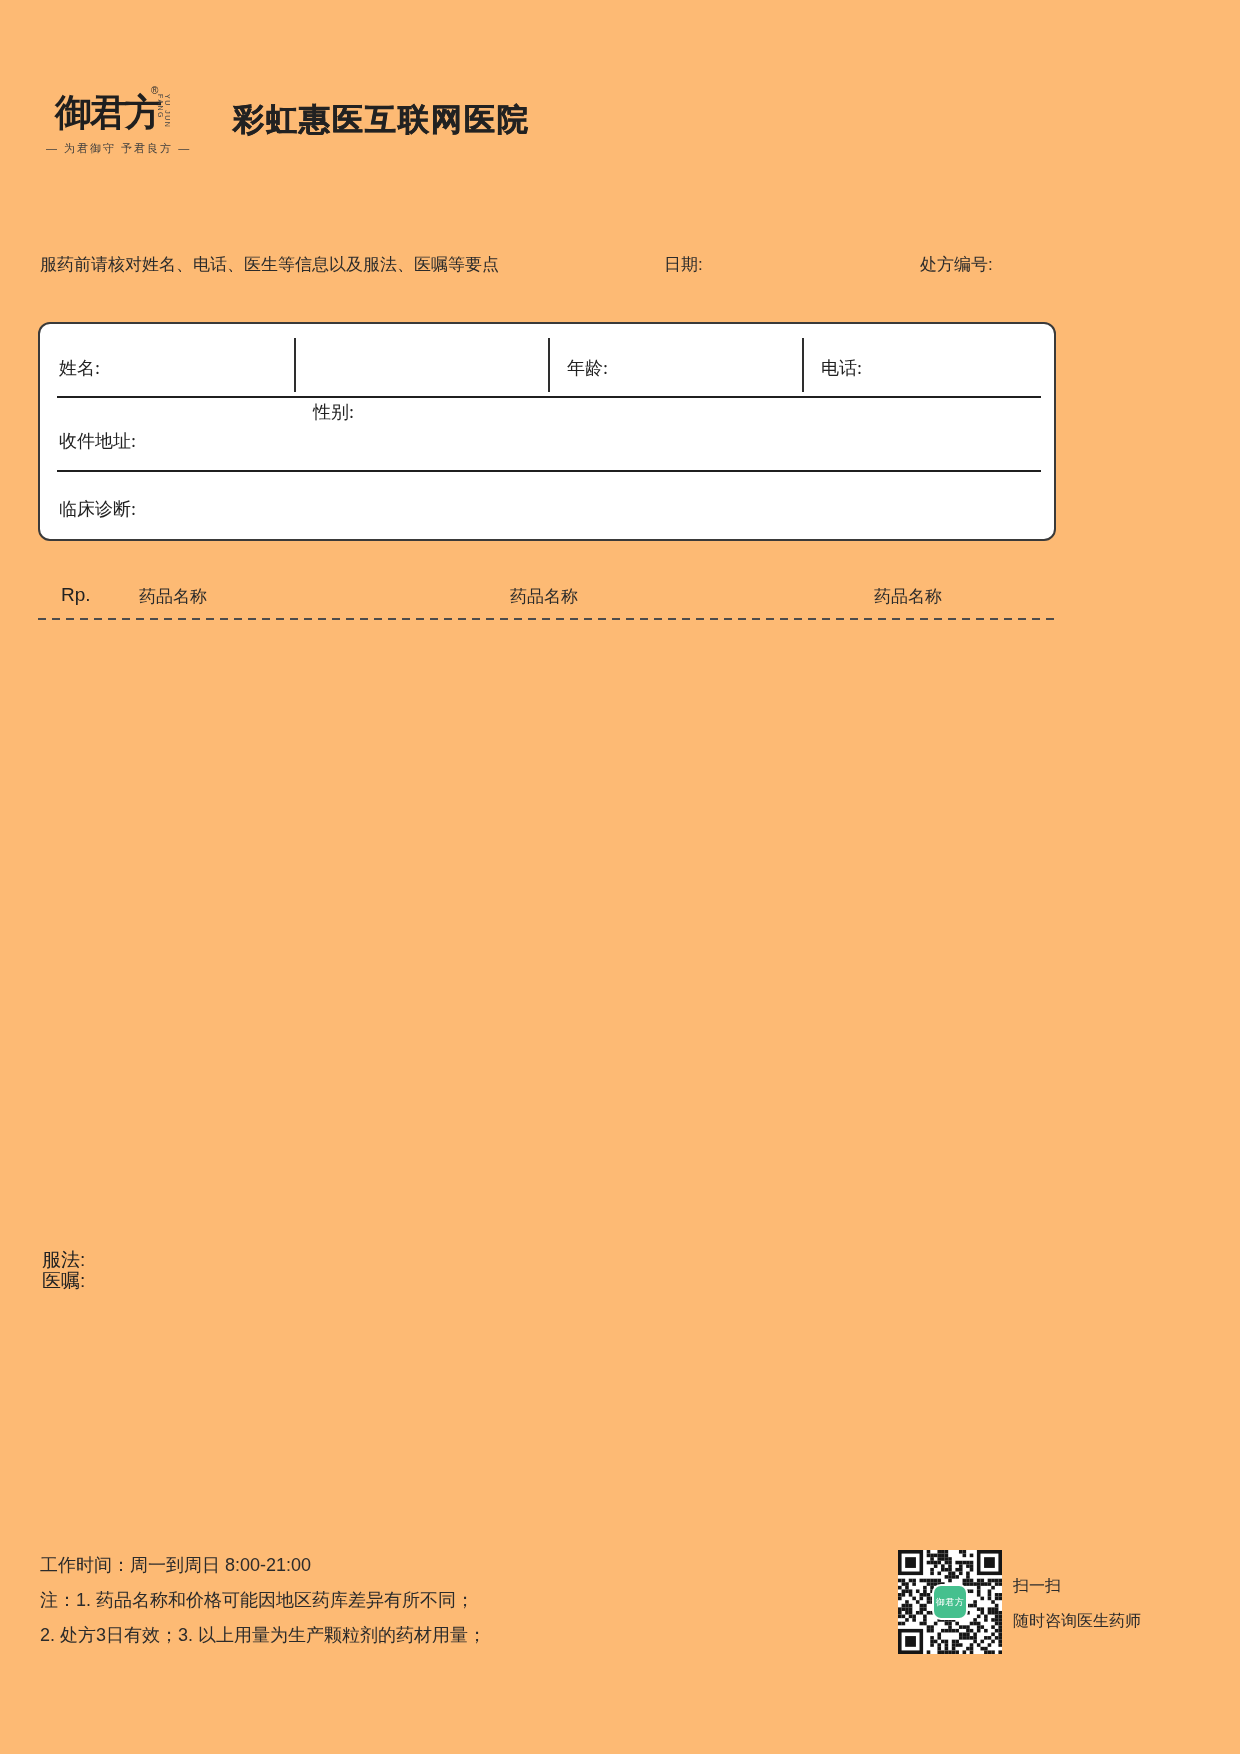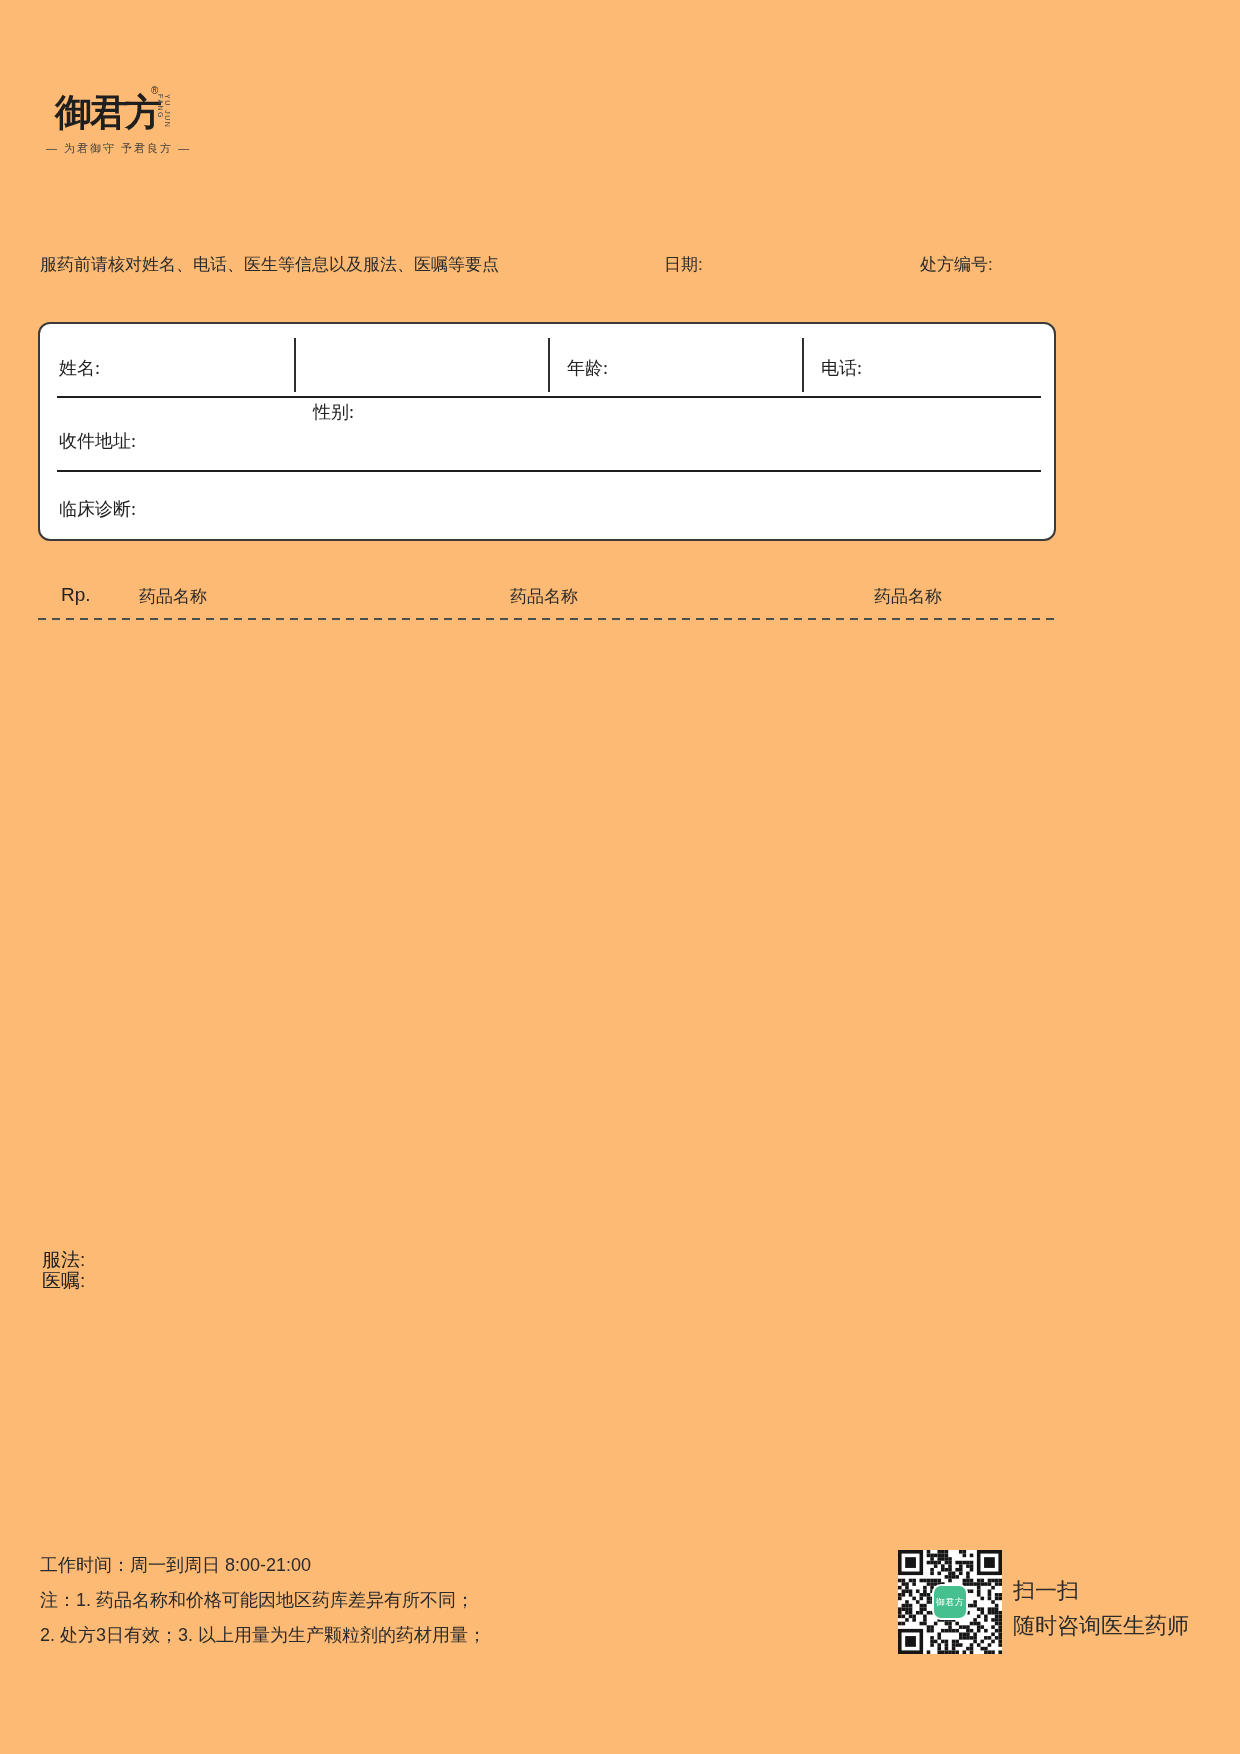--- a/index.html
+++ b/index.html
@@ -62,21 +62,21 @@
   
   .rp-label { font-size: 19px; color: #222; }
   .col-header { font-size: 17px; color: #2b2b2b; text-align: center; }
   .dashed-line {
     height: 2px;
     background: repeating-linear-gradient(90deg, #4c4c4c 0 8px, transparent 8px 14px);
   }
 
   
   .footer-notes { font-size: 18px; line-height: 35px; color: #2b2b2b; white-space: nowrap; }
-  .scan-text { font-size: 22px; color: #2b2b2b; white-space: nowrap; }
+  .scan-text { font-size: 16px; color: #2b2b2b; white-space: nowrap; }
 
   .qr-wrap { width: 104px; height: 104px; }
   .qr-wrap svg { display: block; width: 104px; height: 104px; }
   .qr-logo {
     position: absolute;
     left: 36px; top: 36px;
     width: 32px; height: 32px;
     border-radius: 7px;
     box-shadow: 0 0 0 2px #ffffff;
     display: flex;
@@ -91,20 +91,21 @@
 <body>
 
 <div class="page">
 
   <div class="abs" style="left:55px; top:88px;">
     <span class="brand-name">御君方</span>
   </div>
   <div class="abs brand-reg" style="left:151px; top:85px;">®</div>
   <div class="abs brand-pinyin" style="left:157px; top:94px;">YU JUN FANG</div>
   <div class="abs brand-tagline" style="left:46px; top:141px;">— 为君御守 予君良方 —</div>
+  <div class="abs hospital-name" style="left:233px; top:99px;">彩虹惠医互联网医院</div>
 
   <div class="abs notice-text" style="left:40px; top:253px;">服药前请核对姓名、电话、医生等信息以及服法、医嘱等要点</div>
   <div class="abs notice-text" style="left:664px; top:253px;">日期:</div>
   <div class="abs notice-text" style="left:920px; top:253px;">处方编号:</div>
 
   <div class="abs round-box" style="left:38px; top:322px; width:1018px; height:219px;">
 
     <span class="abs field-label" style="left:19px; top:32px;">姓名:</span>
     <span class="abs field-label" style="left:273px; top:32px;margin-top:44px;">性别:</span>
     <span class="abs field-label" style="left:527px; top:32px;">年龄:</span>

